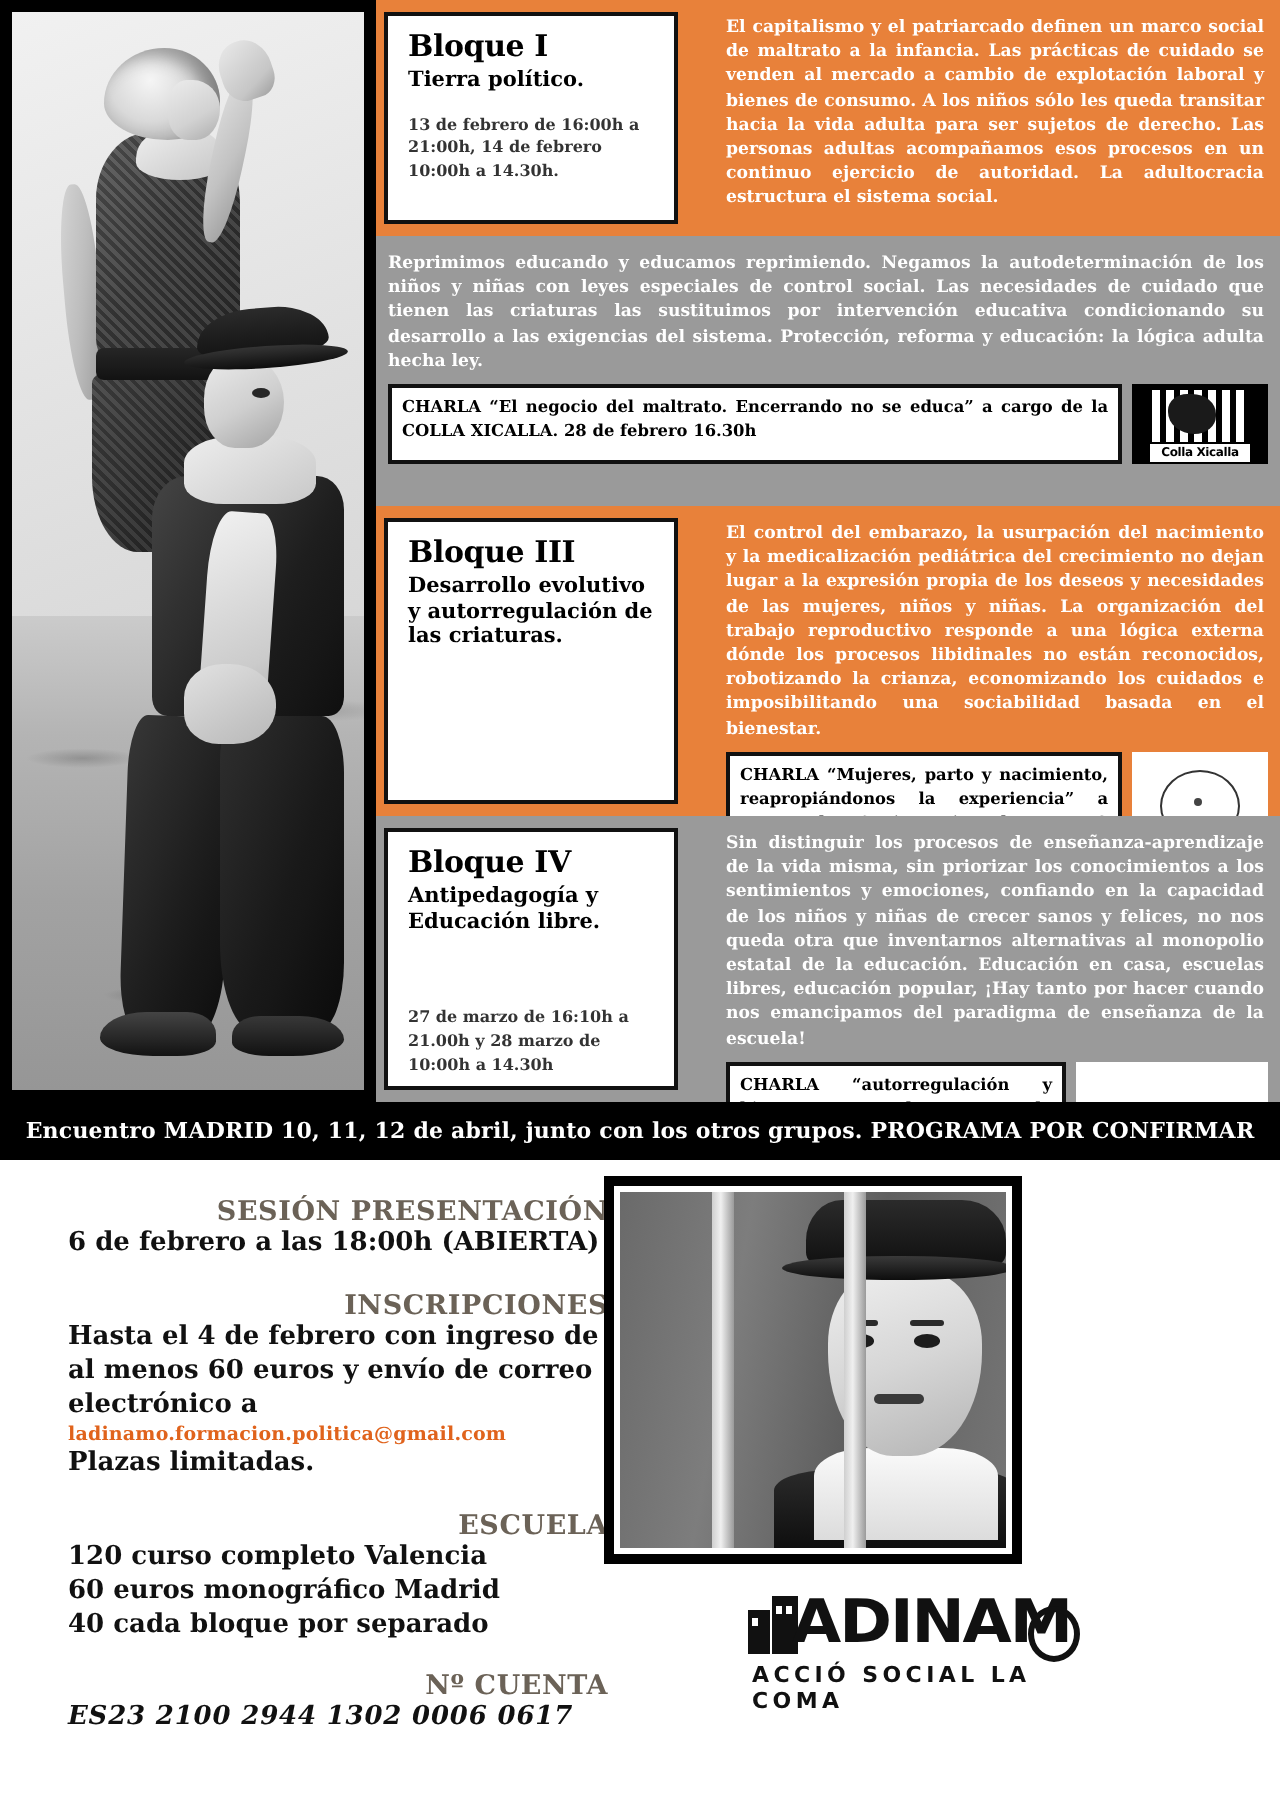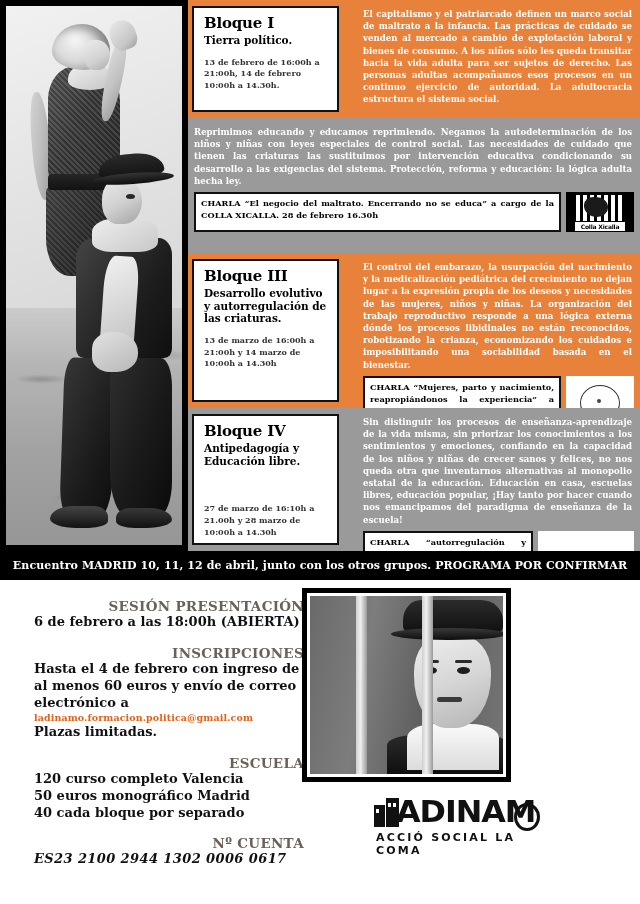--- a/index.html
+++ b/index.html
@@ -409,21 +409,20 @@
             </div>
           </div>
         </div>
       </div>
 
       <div class="block orange" style="height:155px;">
         <div class="blockinner">
           <div class="leftcard">
             <div class="blocktitle">Bloque III</div>
             <div class="blocksub">Desarrollo evolutivo y autorregulación de las criaturas.</div>
-            <div class="blockdates">13 de marzo de 16:00h a 21:00h y 14 marzo de 10:00h a 14.30h</div>
           </div>
           <div class="rightcol">
             <div class="body-text">El control del embarazo, la usurpación del nacimiento y la medicalización pediátrica del crecimiento no dejan lugar a la expresión propia de los deseos y necesidades de las mujeres, niños y niñas. La organización del trabajo reproductivo responde a una lógica externa dónde los procesos libidinales no están reconocidos, robotizando la crianza, economizando los cuidados e imposibilitando una sociabilidad basada en el bienestar.</div>
             <div class="charlarow">
               <div class="charlabox">CHARLA   “Mujeres, parto y nacimiento, reapropiándonos la experiencia” a cargo de Coni Peris, de MARES MAROTES.  14 marzo 16.30h</div>
               <div class="logobox white">
                 <div class="logo-mares">
                   <div class="ring"></div>
                   <div class="dot"></div>
                   <div class="txt">Mares Marotes</div>
@@ -478,21 +477,21 @@
 
       <div class="ihead">INSCRIPCIONES</div>
       <div class="iline">Hasta el 4 de febrero con ingreso  de al menos 60 euros y envío de correo electrónico a</div>
       <div class="iemail">ladinamo.formacion.politica@gmail.com</div>
       <div class="iline">Plazas limitadas.</div>
 
       <div class="gap"></div>
 
       <div class="ihead">ESCUELA</div>
       <div class="iline">120 curso completo Valencia</div>
-      <div class="iline">50 euros monográfico Madrid</div>
+      <div class="iline">60 euros monográfico Madrid</div>
       <div class="iline">40 cada bloque por separado</div>
 
       <div class="gap"></div>
 
       <div class="ihead">Nº CUENTA</div>
       <div class="iban">ES23 2100 2944 1302 0006 0617</div>
     </div>
 
     <div class="botphoto">
       <div class="inner">

